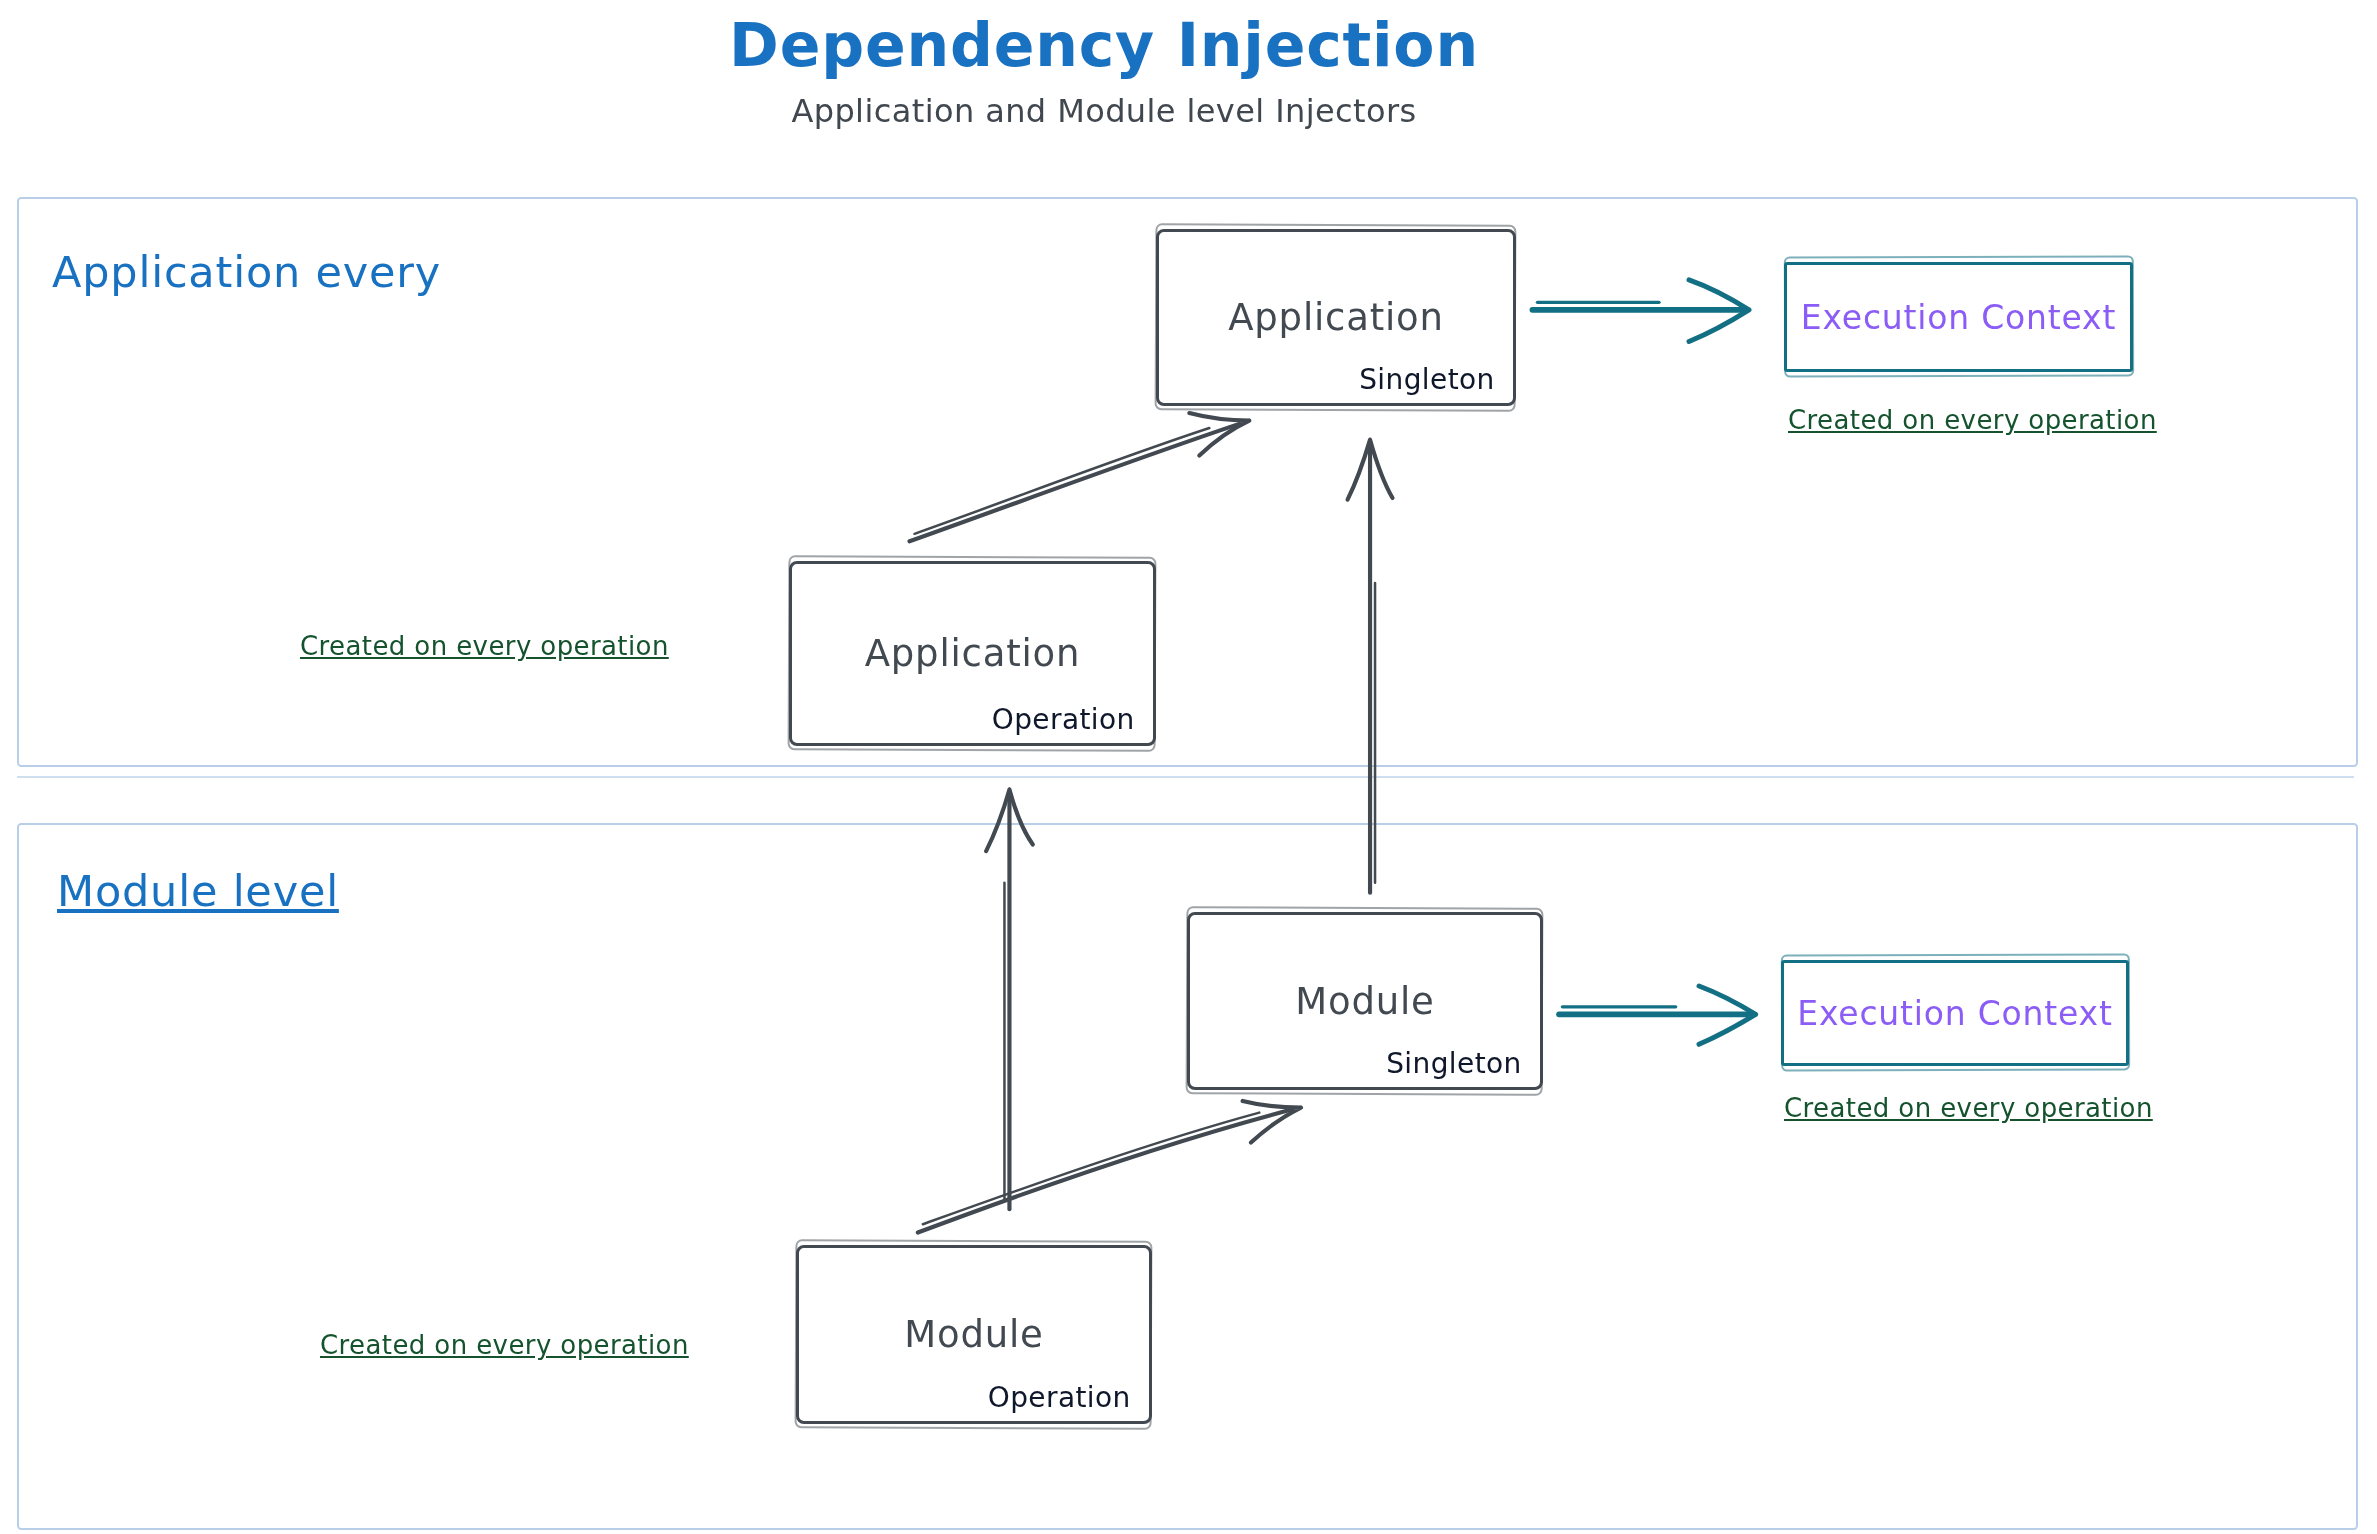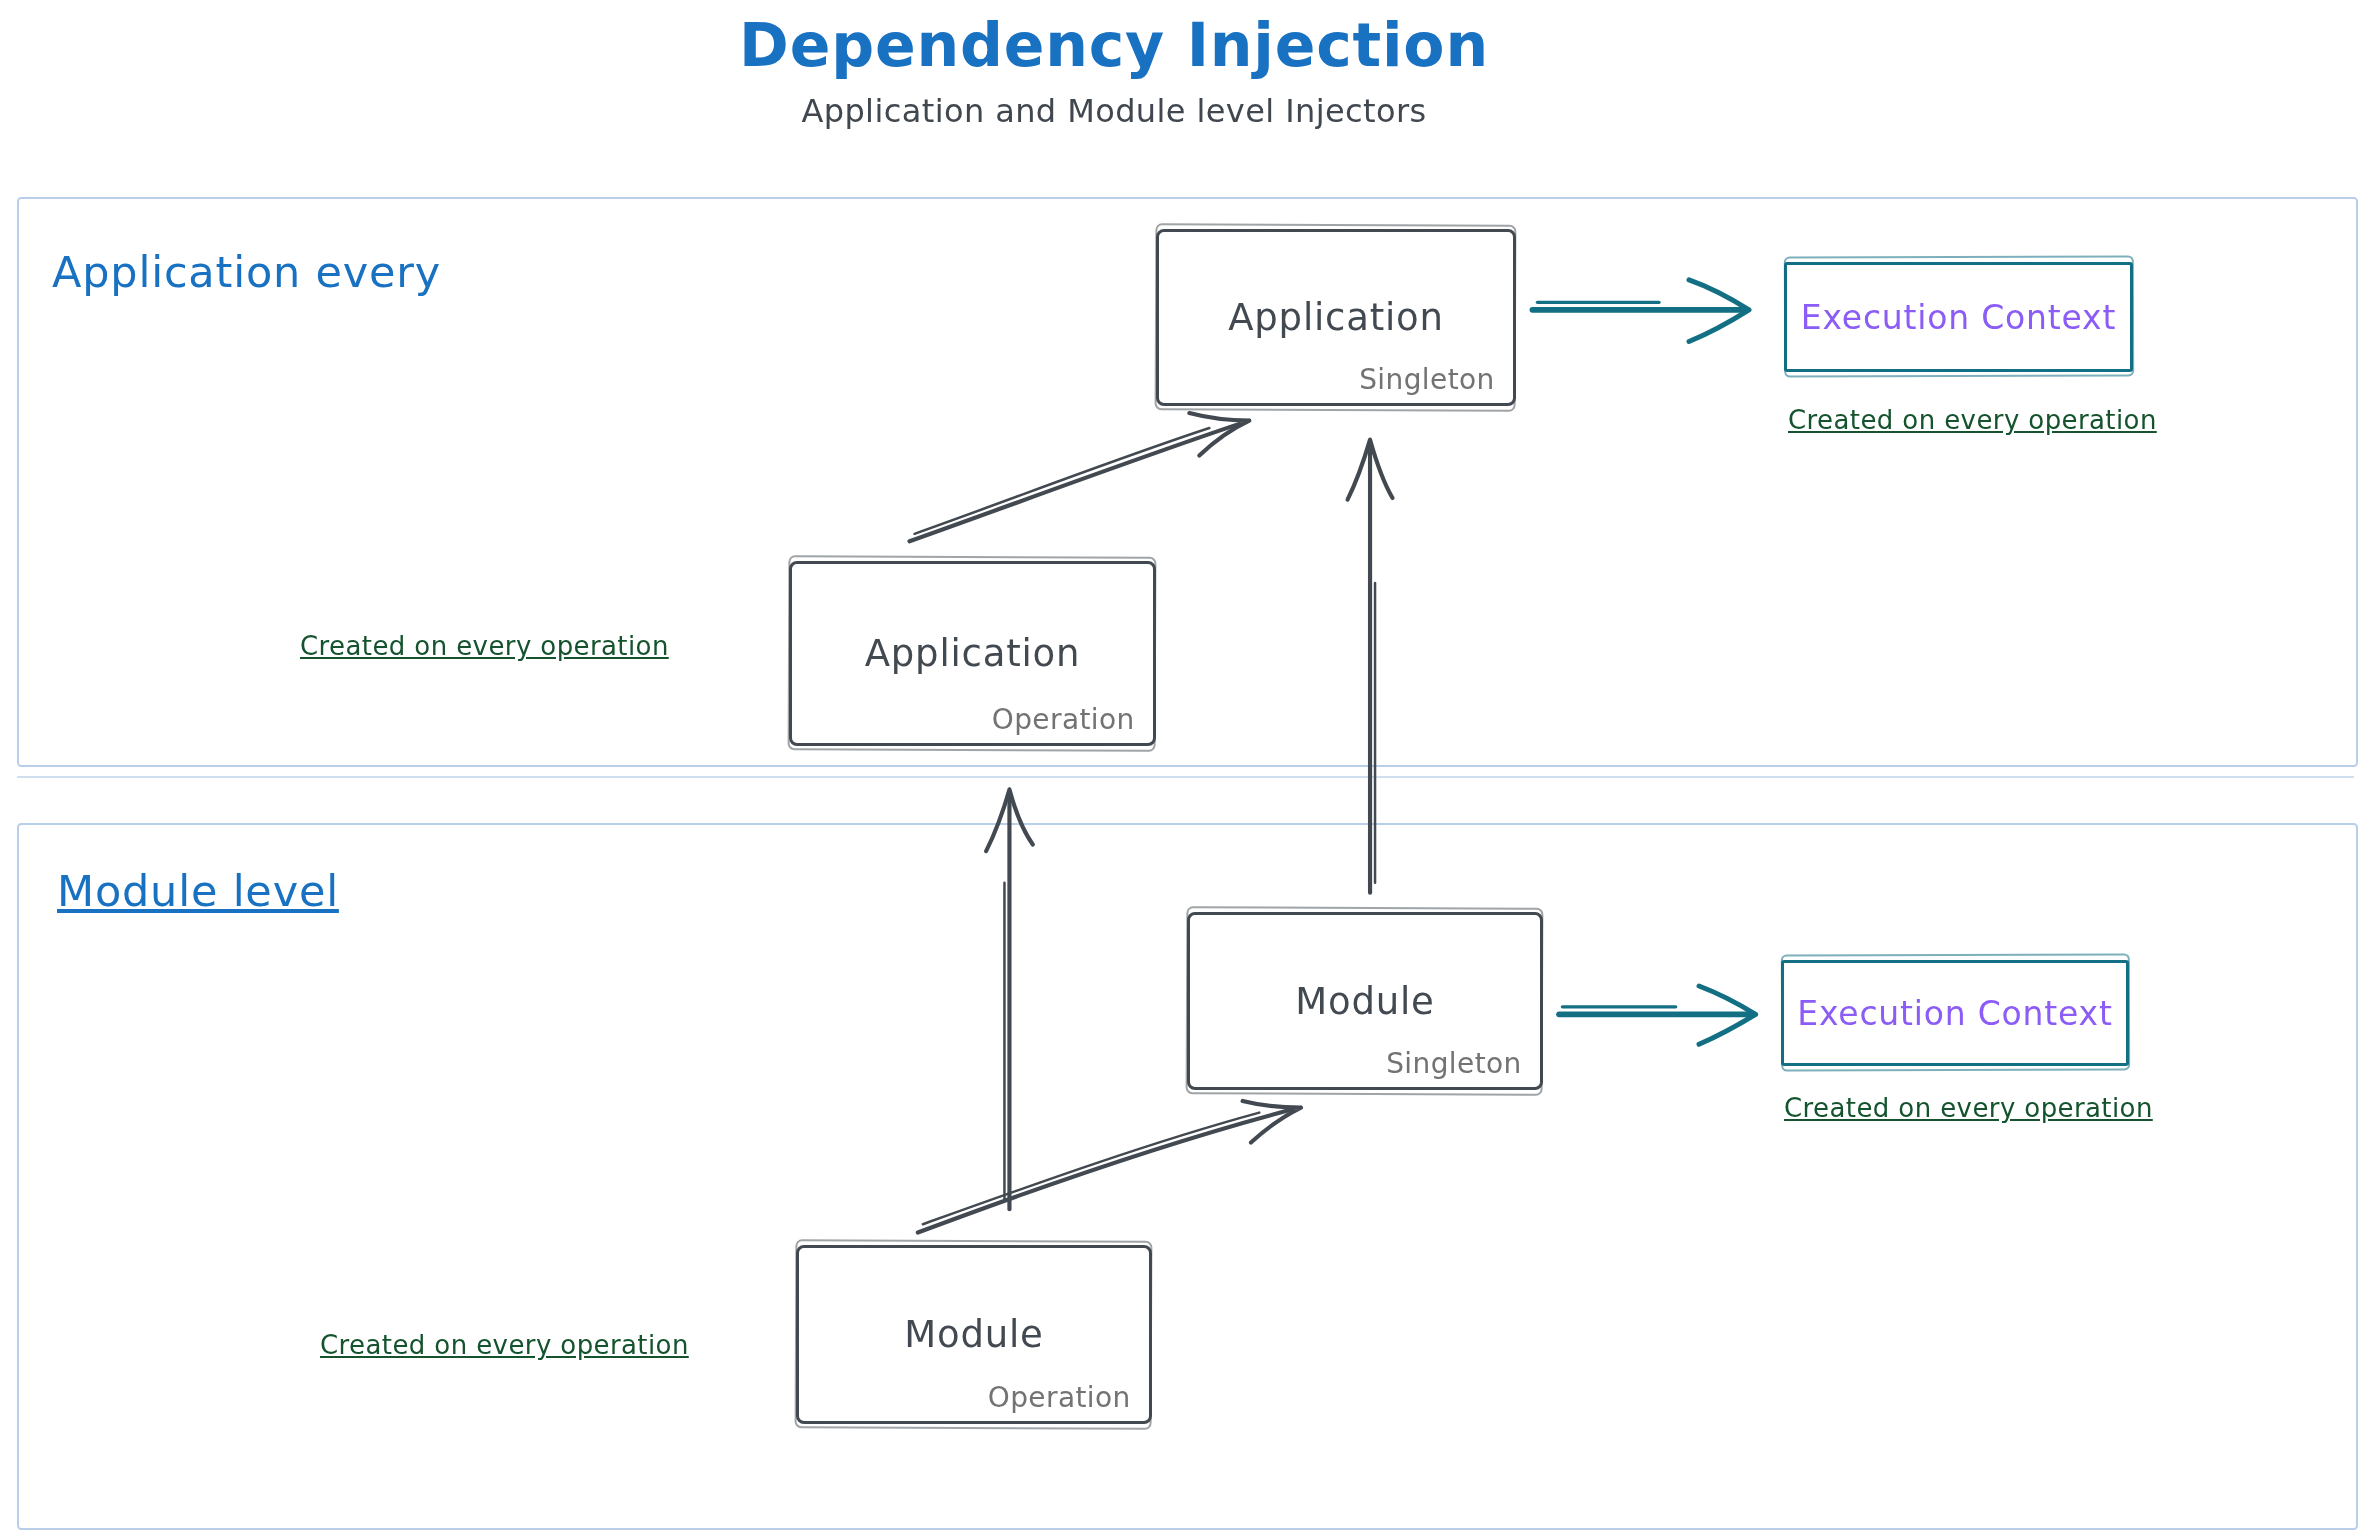--- a/index.html
+++ b/index.html
@@ -5,21 +5,21 @@
   html,body{margin:0;padding:0;background:#ffffff;}
   .canvas{
     position:relative;
     width:2377px;height:1534px;
     background:#ffffff;
     font-family:"DejaVu Sans","Liberation Sans",sans-serif;
     color:#424950;
     overflow:hidden;
   }
   
-  .hdr{position:absolute;left:0;top:8.3px;width:2208px;text-align:center;padding-left:10px;}
+  .hdr{position:absolute;left:0;top:8.3px;width:2208px;text-align:center;}
   .hdr h1{
     margin:0;font-size:60px;line-height:1.25;font-weight:bold;
     color:#1971c2;letter-spacing:0.8px;
   }
   .hdr p{
     margin:8.3px 0 0 0;font-size:32px;color:#40474e;letter-spacing:0.4px;
   }
   
   .level{
     position:absolute;left:16.7px;width:2337px;
@@ -42,21 +42,21 @@
     display:flex;align-items:center;justify-content:center;
   }
   .node::after{
     content:"";position:absolute;inset:-8.3px -3.3px -7.5px -4.2px;
     border:2.1px solid rgba(66,73,80,.5);border-radius:6.7px;
     transform:rotate(.25deg);pointer-events:none;
   }
   .node-title{font-size:37px;color:#424950;letter-spacing:0.8px;}
   .node-tag{
     position:absolute;right:18.3px;bottom:6.7px;
-    font-size:28px;color:#737373;letter-spacing:0.4px;
+    font-size:28px;color:#0f172a;letter-spacing:0.4px;
   }
   .n-app-singleton{left:1156px;top:229px;width:354px;height:171px;}
   .n-app-operation{left:789px;top:561px;width:361px;height:179px;}
   .n-mod-singleton{left:1187px;top:912px;width:350px;height:172px;}
   .n-mod-operation{left:796px;top:1245px;width:350px;height:173px;}
   
   .exec{
     position:absolute;border:3.7px solid #136f83;border-radius:3.3px;background:#fff;
     display:flex;align-items:center;justify-content:center;
   }

